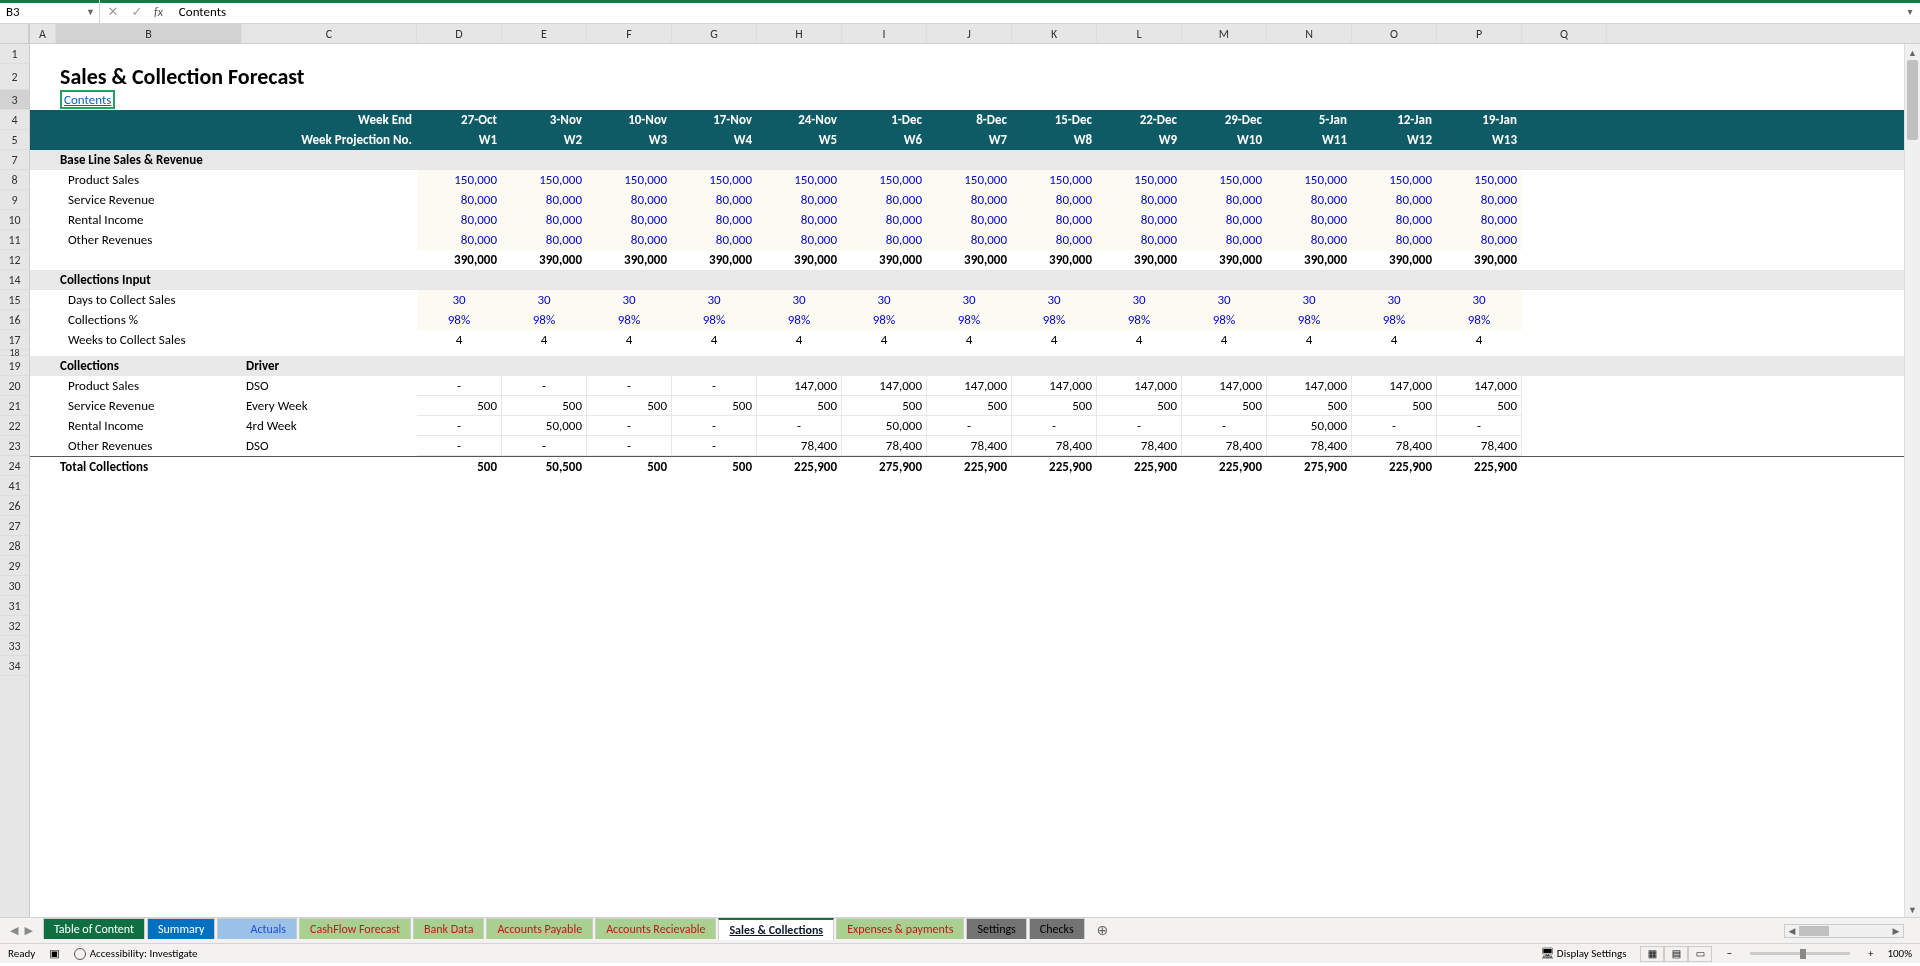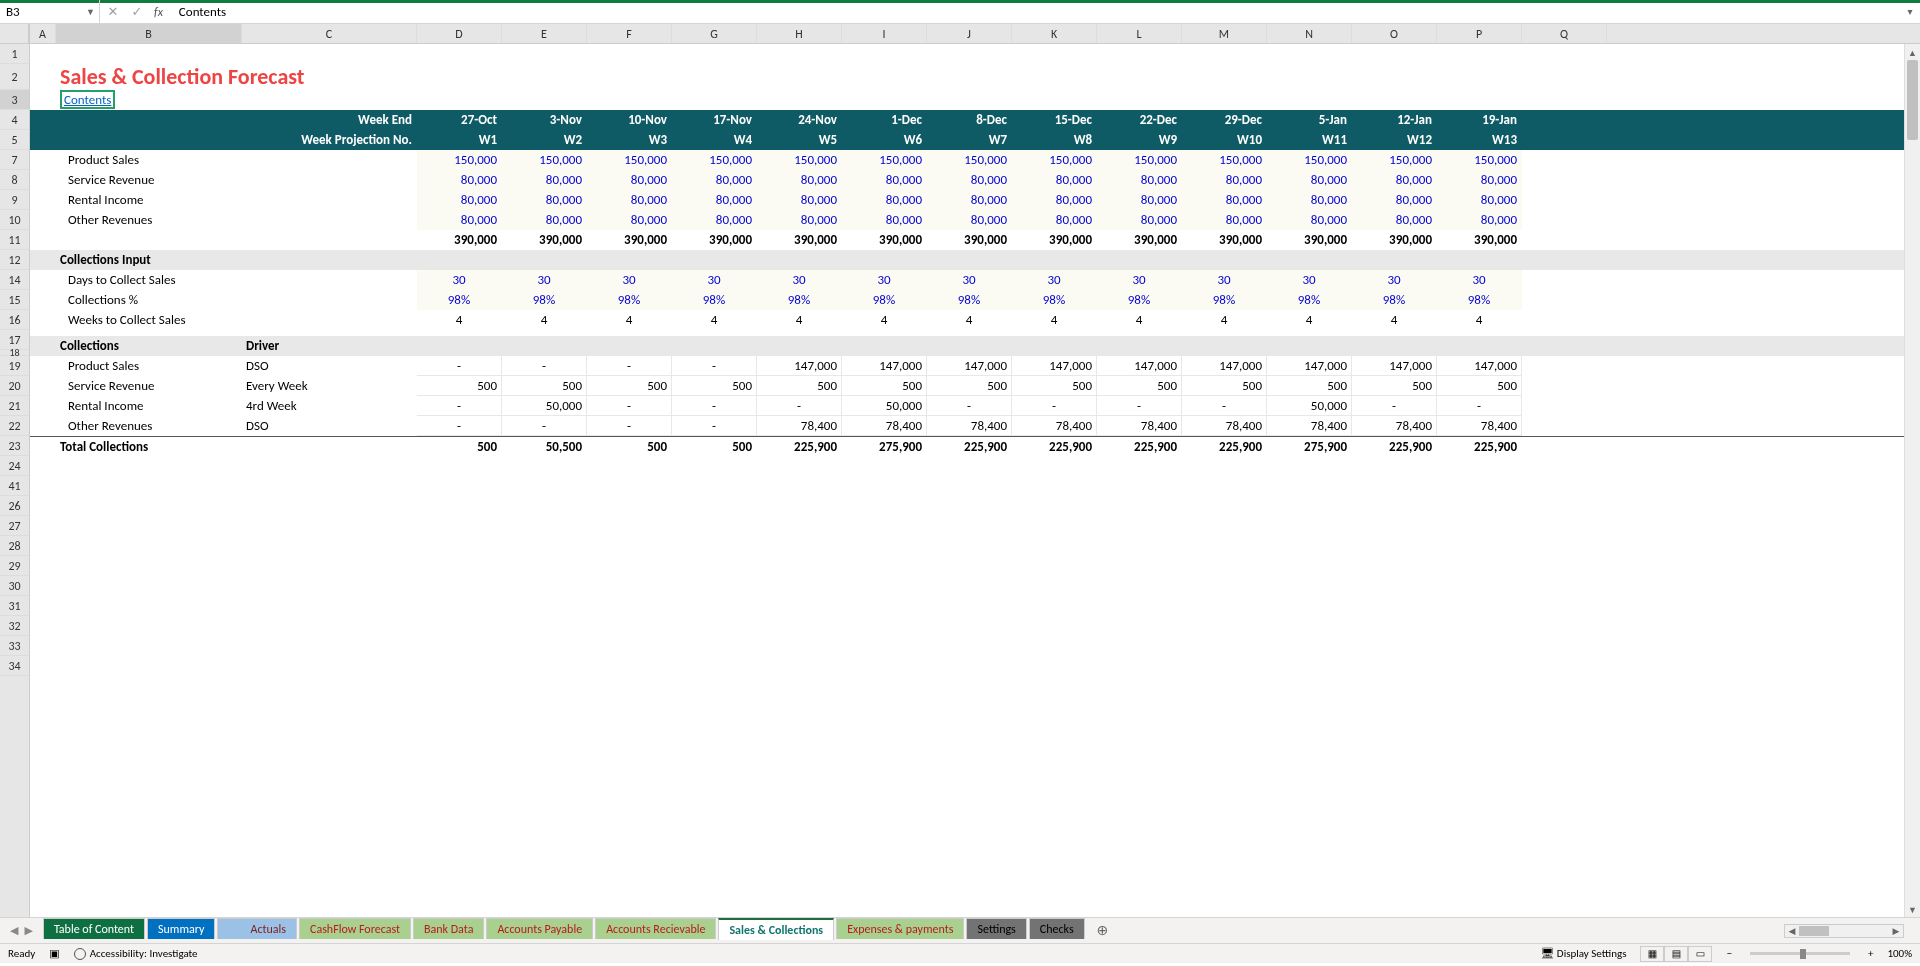--- a/index.html
+++ b/index.html
@@ -32,44 +32,44 @@
 .scroll-v-dn { position:absolute; bottom:0; left:0; right:0; }
 .scroll-v-thumb { position:absolute; top:16px; left:2px; right:2px; height:80px; background:#c0c0c0; border-radius:2px; }
 
 .cells { position: relative; }
 .row { display: flex; height: 20px; }
 .row.h40 { height: 26px; }
 .cell { flex-shrink:0; padding: 0 4px; font-size: 13px; display: flex; align-items: center; overflow: visible; white-space: nowrap; border-right: 1px solid transparent; border-bottom: 1px solid transparent; }
 .cell.right { justify-content: flex-end; }
 .cell.center { justify-content: center; }
 
-.title-text { font-size: 22px; font-weight: bold; color: #ef4444; }
+.title-text { font-size: 22px; font-weight: bold; color: #000000; }
 .link-cell { color: #0563c1; text-decoration: underline; border: 2px solid #21a366; }
 .header-band { background: #0e5b66; color: #fff; font-weight: bold; }
 .header-band .cell { border-right: 1px solid #0e5b66; }
 .sub-header { background: #e8e8e8; font-weight: bold; }
 .blue-val { color: #0000d0; background: #fcfbf3; }
 .bold-total { font-weight: bold; }
 .coll-cell { border-right: 1px solid #e8e8e8; border-bottom: 1px solid #e8e8e8; }
 
 .col-A { width: 26px; }
 .col-B { width: 186px; }
 .col-C { width: 175px; }
 .col-D, .col-E, .col-F, .col-G, .col-H, .col-I, .col-J, .col-K, .col-L, .col-M, .col-N, .col-O, .col-P, .col-Q { width: 85px; }
 
 .sheets-bar { height: 26px; background: #f3f2f1; display: flex; align-items: center; border-top: 1px solid #d4d4d4; font-size: 12px; }
 .sheet-nav { display: flex; gap: 6px; padding: 0 10px; color: #888; }
 .sheet-nav span { font-size: 11px; }
 .sheet-tabs { display: flex; align-items: flex-start; height: 100%; }
 .sheet-tab { padding: 3px 10px; border: 1px solid #ccc; border-bottom: none; margin-right: 2px; background: #737373; cursor: pointer; }
 .sheet-tab.green-dark { background: #0e7042; color: #fff; }
 .sheet-tab.blue { background: #0070c0; color: #fff; }
-.sheet-tab.blue-light { background: #9bc2e6; color: #7f1d1d; padding-left: 32px; }
+.sheet-tab.blue-light { background: #9bc2e6; color: #1d4ed8; padding-left: 32px; }
 .sheet-tab.green { background: #a9d08e; color: #b91c1c; }
-.sheet-tab.active { background: #fff; color: #0f766e; font-weight: bold; border-top: 2px solid #1e6e3c; }
+.sheet-tab.active { background: #fff; color: #0f172a; font-weight: bold; border-top: 2px solid #1e6e3c; text-decoration: underline; }
 .sheet-add { padding: 0 10px; color: #666; font-size: 14px; }
 .sheets-spacer { flex:1; }
 .h-scroll { width: 120px; height: 14px; background: #f0f0f0; border: 1px solid #ccc; margin: 0 16px; display:flex; align-items:center; }
 .h-scroll-btn { width:14px; text-align:center; font-size:9px; color:#666; }
 .h-scroll-track { flex:1; position:relative; height:100%; }
 .h-scroll-thumb { position:absolute; left:0; width:30px; top:1px; bottom:1px; background:#c0c0c0; }
 
 .status-bar { height: 20px; background: #f3f2f1; border-top: 1px solid #d4d4d4; display: flex; align-items: center; font-size: 11px; padding: 0 8px; gap: 14px; }
 .status-spacer { flex: 1; }
 .view-btns { display: flex; gap: 0; }
@@ -196,20 +196,39 @@
           <div class="cell col-I header-band right">W6</div>
           <div class="cell col-J header-band right">W7</div>
           <div class="cell col-K header-band right">W8</div>
           <div class="cell col-L header-band right">W9</div>
           <div class="cell col-M header-band right">W10</div>
           <div class="cell col-N header-band right">W11</div>
           <div class="cell col-O header-band right">W12</div>
           <div class="cell col-P header-band right">W13</div>
           <div class="cell col-Q header-band"></div>
         </div>
+        <div class="row sub-header">
+          <div class="cell col-A"></div>
+          <div class="cell col-B" style="font-weight: bold;">Base Line Sales &amp; Revenue</div>
+          <div class="cell col-C"></div>
+          <div class="cell col-D"></div>
+          <div class="cell col-E"></div>
+          <div class="cell col-F"></div>
+          <div class="cell col-G"></div>
+          <div class="cell col-H"></div>
+          <div class="cell col-I"></div>
+          <div class="cell col-J"></div>
+          <div class="cell col-K"></div>
+          <div class="cell col-L"></div>
+          <div class="cell col-M"></div>
+          <div class="cell col-N"></div>
+          <div class="cell col-O"></div>
+          <div class="cell col-P"></div>
+          <div class="cell col-Q"></div>
+        </div>
         <div class="row">
           <div class="cell col-A"></div>
           <div class="cell col-B" style="padding-left: 12px;">Product Sales</div>
           <div class="cell col-C"></div>
           <div class="cell col-D blue-val right">150,000</div>
           <div class="cell col-E blue-val right">150,000</div>
           <div class="cell col-F blue-val right">150,000</div>
           <div class="cell col-G blue-val right">150,000</div>
           <div class="cell col-H blue-val right">150,000</div>
           <div class="cell col-I blue-val right">150,000</div>

